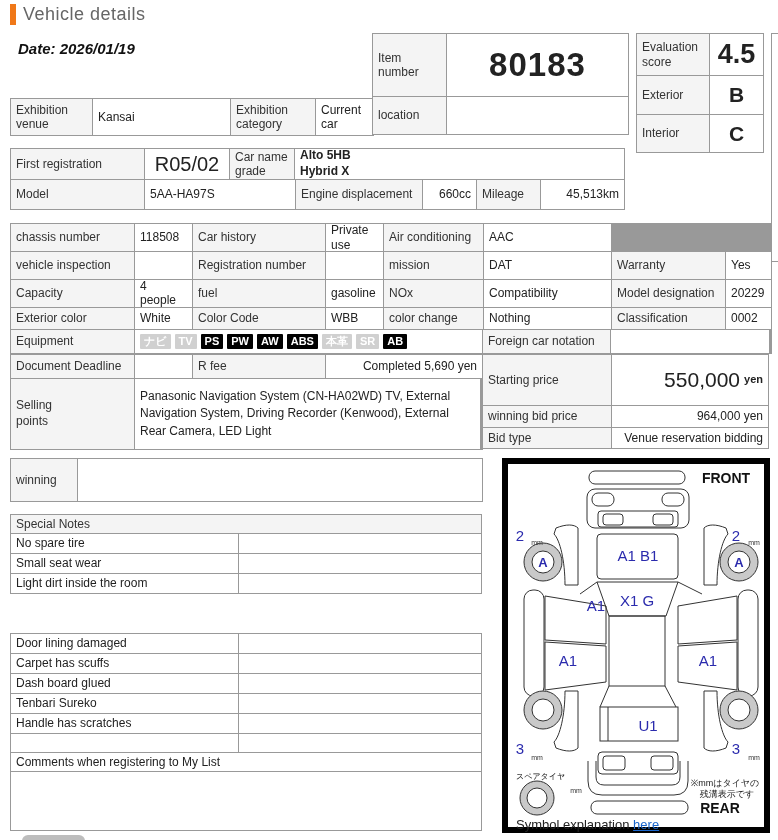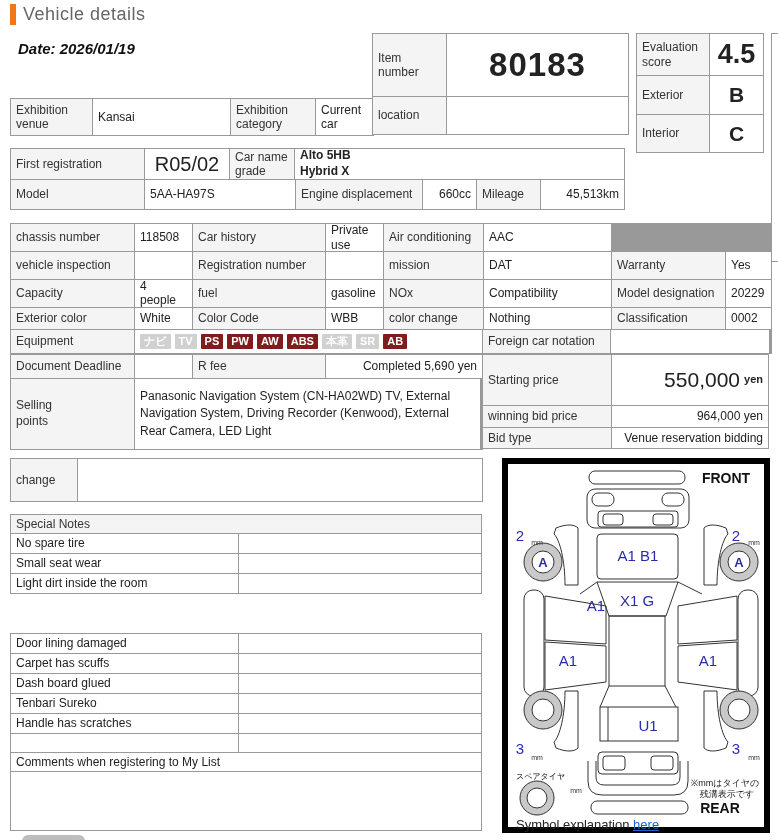--- a/index.html
+++ b/index.html
@@ -26,21 +26,21 @@
   .firstreg{font-size:20px;}
   .carname{font-weight:bold;line-height:1.3;}
   .price-big{font-size:21px;}
   .price-unit{font-size:11px;font-weight:bold;margin-left:4px;}
   .wrapnarrow{max-width:46px;line-height:1.15;}
   .selllbl{max-width:50px;line-height:1.3;}
 
   
   .badges{display:flex;gap:4px;align-items:center;}
   .badge{color:#fff;font-size:11px;font-weight:bold;padding:1px 4px;border-radius:1px;white-space:nowrap;}
-  .badge.on{background:#7f1d1d;}
+  .badge.on{background:#000000;}
   .badge.off{background:#d0d0d0;}
 
   
   .btm{display:flex;align-items:flex-start;}
   .stack{display:flex;flex-direction:column;}
   .stack .row{margin-top:-1px;}
   .stack .row:first-child{margin-top:0;}
   .mt .row{margin-top:-1px;}
   .mt .row:first-child{margin-top:0;}
 
@@ -200,21 +200,21 @@
         </div>
         <div class="row" style="grid-template-columns:128px 156px;height:22px;">
           <div class="c l">Bid type</div>
           <div class="c r">Venue reservation bidding</div>
         </div>
       </div>
     </div>
   </div>
 
   <div class="gt" style="left:10px;top:458px;grid-template-columns:66px 404px;grid-template-rows:42px;">
-    <div class="c l">change</div>
+    <div class="c l">winning</div>
     <div class="c"></div>
   </div>
 
   <div class="mt" style="position:absolute;left:10px;top:514px;">
     <div class="row" style="grid-template-columns:470px;height:20px;">
       <div class="c l">Special Notes</div>
     </div>
     <div class="row" style="grid-template-columns:227px 242px;height:21px;">
         <div class="c">No spare tire</div>
         <div class="c"></div>

